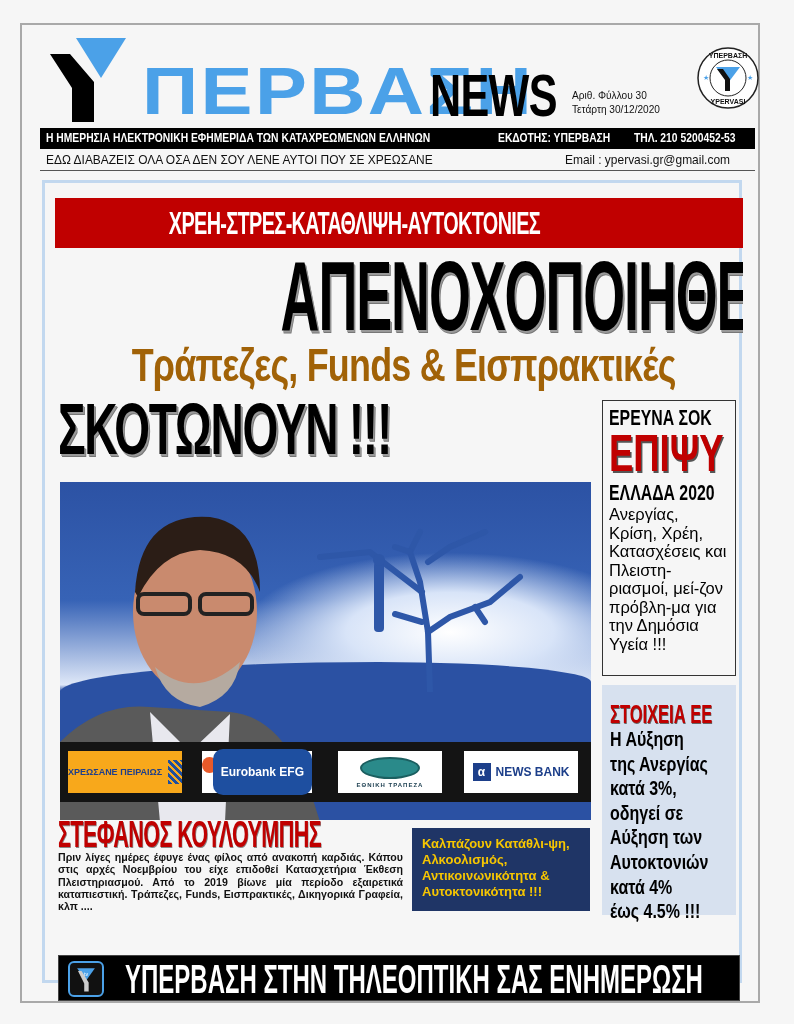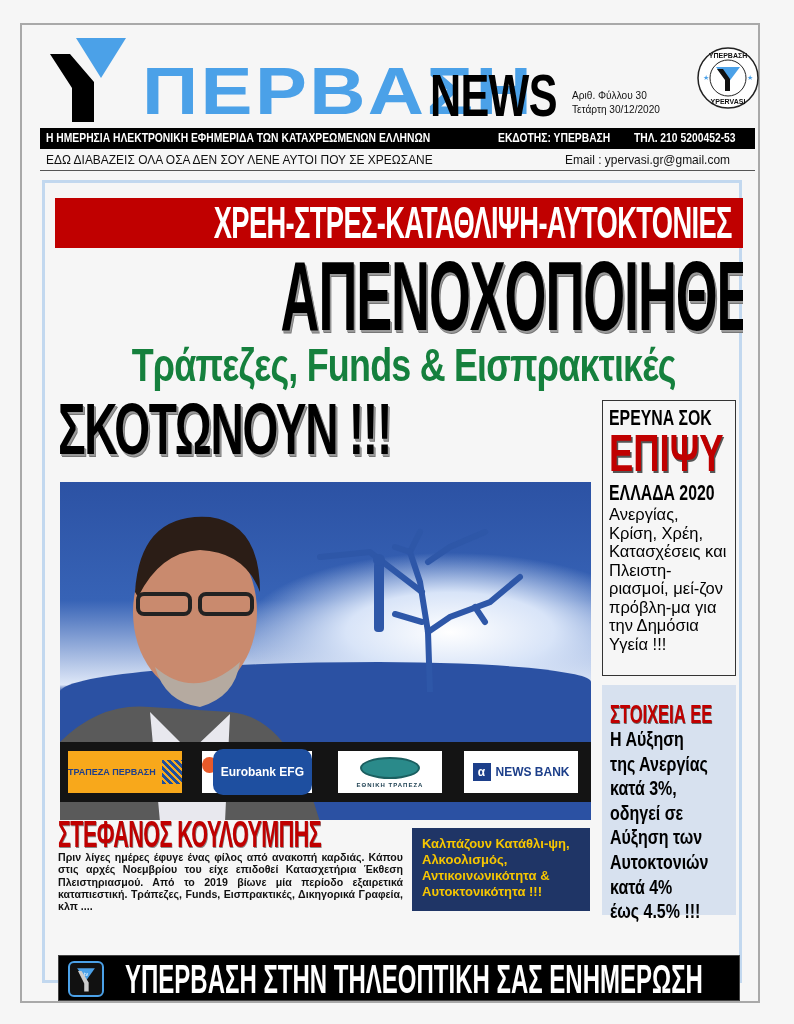--- a/index.html
+++ b/index.html
@@ -20,28 +20,28 @@
   
   .blackbar { position:absolute; left:40px; top:128px; width:715px; height:21px; background:#000; color:#fff;
               font-size:12px; line-height:21px; font-weight:bold; white-space:nowrap; }
   .blackbar span { position:absolute; top:0; transform:scaleX(0.86); transform-origin:left top; }
   .subbar { position:absolute; left:40px; top:150px; width:715px; height:20px; border-bottom:1px solid #555;
             font-size:13px; line-height:20px; color:#111; white-space:nowrap; }
   .subbar span { position:absolute; top:0; transform:scaleX(0.92); transform-origin:left top; }
   
   .inner { position:absolute; left:42px; top:180px; width:700px; height:803px; border:3px solid #c2d8ef; box-sizing:border-box; background:#f6f6f6; }
   .red-banner { position:absolute; left:55px; top:198px; width:688px; height:50px; background:#c00000;
-                color:#fff; font-weight:bold; font-size:44px; line-height:50px; text-align:center; white-space:nowrap; overflow:hidden; }
+                color:#fff; font-weight:bold; font-size:32px; line-height:50px; white-space:nowrap; overflow:hidden; }
   .red-banner span { display:inline-block; transform:scaleX(0.62); transform-origin:center; letter-spacing:-1px; }
   .headline1 { position:absolute; left:55px; top:253px; width:688px; height:86px; text-align:center; white-space:nowrap;
                font-weight:bold; font-size:98px; line-height:86px; color:#000; overflow:hidden;
                text-shadow:2px 2px 0 #999, 3px 3px 0 #777; }
   .headline1 span { display:inline-block; transform:scaleX(0.55); transform-origin:center; letter-spacing:-2px; }
   .subtitle { position:absolute; left:55px; top:338px; width:688px; height:54px; text-align:center; white-space:nowrap;
-              font-weight:bold; font-size:46px; line-height:54px; color:#15803d; overflow:hidden; }
+              font-weight:bold; font-size:46px; line-height:54px; color:#a16207; overflow:hidden; }
   .subtitle span { display:inline-block; transform:scaleX(0.78); transform-origin:center; letter-spacing:-1px; }
   .headline2 { position:absolute; left:58px; top:392px; width:540px; height:74px; white-space:nowrap;
                font-weight:bold; font-size:72px; line-height:74px; color:#000; overflow:hidden;
                text-shadow:2px 2px 0 #999, 3px 3px 0 #777; }
   .headline2 span { display:inline-block; transform:scaleX(0.64); transform-origin:left center; letter-spacing:-2px; }
   
   .photo { position:absolute; left:60px; top:482px; width:531px; height:338px; overflow:hidden;
            background:linear-gradient(180deg,#2c52a4 0%,#3763b6 35%,#dfe8f8 60%,#2a50a2 62%,#2a4fa0 100%); }
   .glow { position:absolute; left:180px; top:70px; width:420px; height:160px; border-radius:50%;
           background:radial-gradient(ellipse at center,#ffffff 0%,#d8e4f8 35%,rgba(60,100,190,0) 70%); }
@@ -166,21 +166,21 @@
     <path d="M0 240 Q40 200 90 205 L170 210 Q230 215 260 320 L0 320 Z" fill="#5a5a5a"></path>
     <path d="M90 210 L130 250 L170 212 L165 320 L100 320 Z" fill="#e8e8ee"></path>
     <ellipse cx="135" cy="110" rx="62" ry="82" fill="#c98a6e"></ellipse>
     <path d="M75 90 Q80 10 150 15 Q200 22 200 90 Q185 50 140 48 Q100 50 78 95 Z" fill="#2b1d16"></path>
     <path d="M95 165 Q135 200 180 160 Q175 195 140 205 Q105 200 95 165 Z" fill="#b5aaa0"></path>
     <rect x="78" y="92" width="52" height="20" rx="6" fill="none" stroke="#222" stroke-width="4"></rect>
     <rect x="140" y="92" width="52" height="20" rx="6" fill="none" stroke="#222" stroke-width="4"></rect>
   </svg>
   <div class="bank-strip">
     <div class="bank bank-piraeus">
-      <span>ΤΡΑΠΕΖΑ ΠΕΡΒΑΣΗ</span>
+      <span>ΧΡΕΩΣΑΝΕ ΠΕΙΡΑΙΩΣ</span>
       <div class="piraeus-mark"></div>
     </div>
     <div class="bank bank-eurobank">
       <div class="euro-logo"></div>
       <span class="euro-pill">Eurobank EFG</span>
     </div>
     <div class="bank bank-ethniki">
       <div class="ethniki-bldg"></div>
       <span>ΕΘΝΙΚΗ ΤΡΑΠΕΖΑ</span>
     </div>

